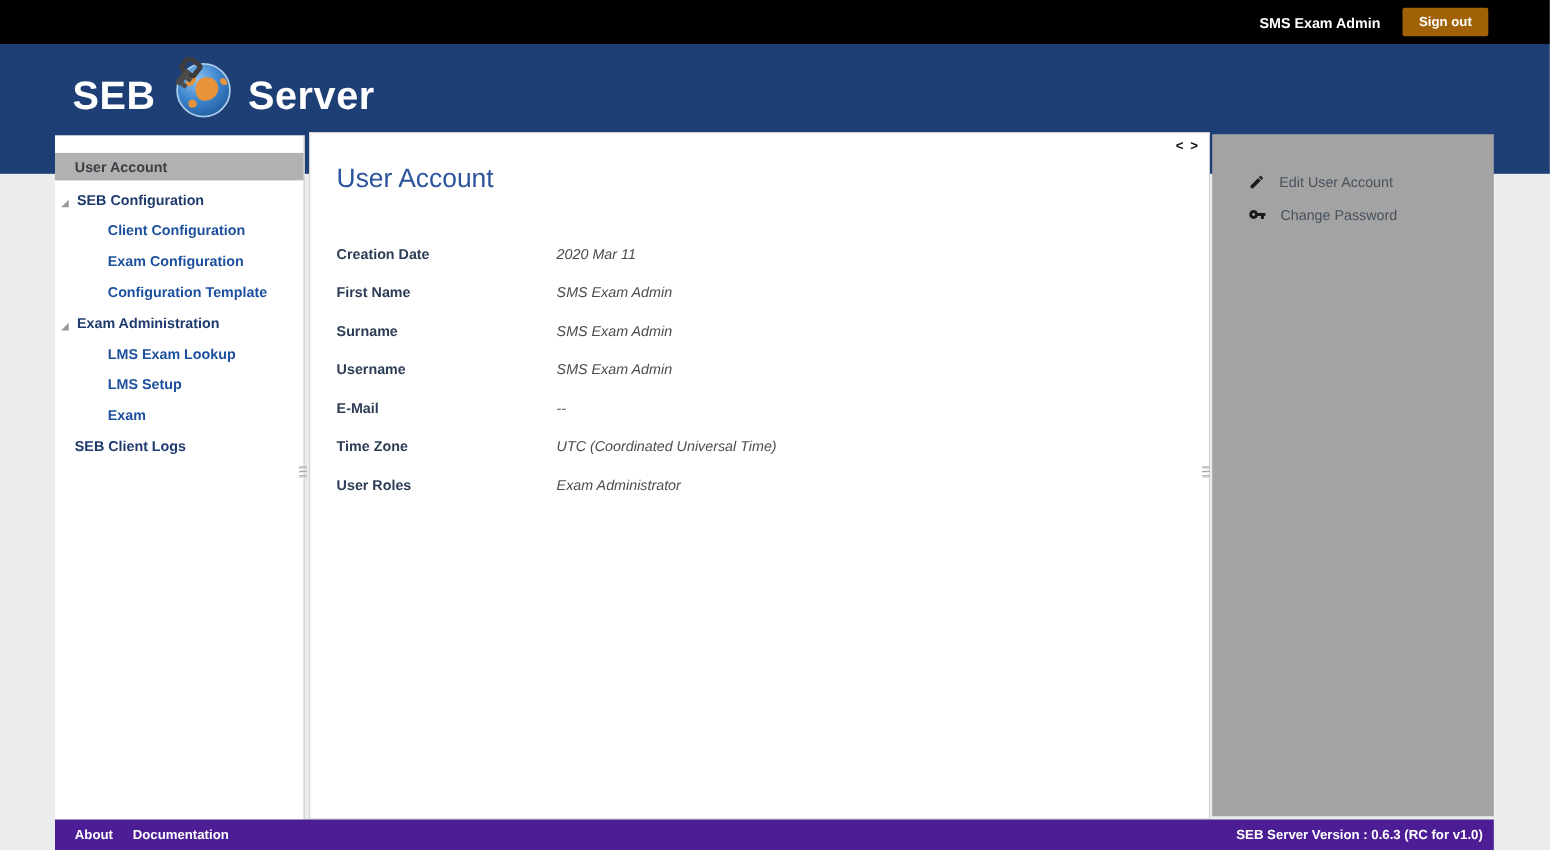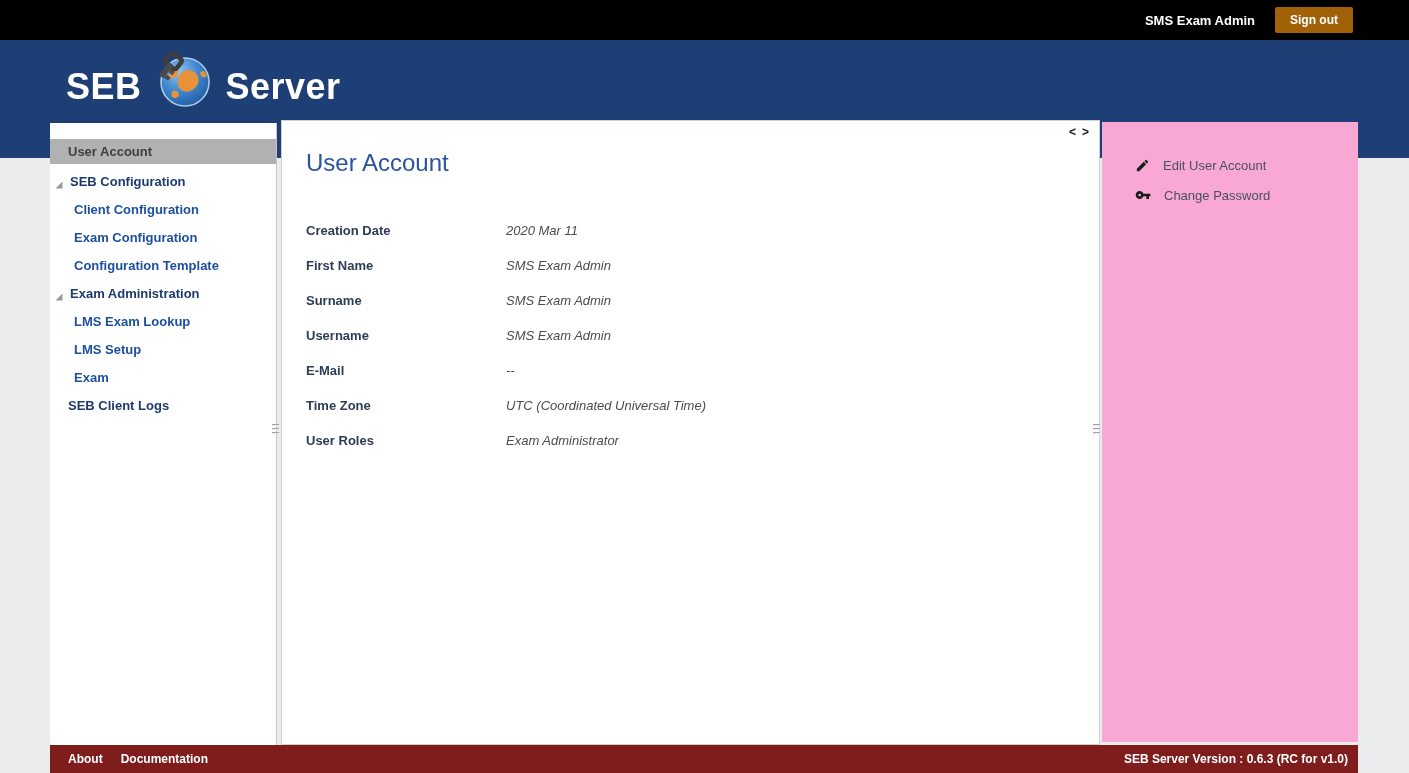--- a/index.html
+++ b/index.html
@@ -33,21 +33,21 @@
   .sidebar {
     position:absolute; left:50px; top:123px; width:227px; height:622px;
     background:#fff; border-right:1px solid #c6c6c6; padding-top:16px; z-index:2;
   }
   .nav-item {
     position:relative; height:28px; display:flex; align-items:center;
     font-size:13px; font-weight:bold; cursor:pointer; white-space:nowrap;
   }
   .nav-item.top  { padding-left:18px; color:#1e3a6d; }
   .nav-item.group{ padding-left:20px; color:#1e3a6d; }
-  .nav-item.sub  { padding-left:24px; color:#1c4f9e; }
+  .nav-item.sub  { padding-left:48px; color:#1c4f9e; }
   .nav-item.selected { background:#b1b1b1; color:#3d3d46; height:25px; margin-bottom:3px; }
   .tree-tri { position:absolute; left:5px; top:10px; width:8px; height:8px; cursor:pointer; }
 
   
   .sash-grip { position:absolute; width:7px; z-index:4; cursor:col-resize; }
   .sash-grip i { display:block; width:7px; height:2px; background:#a3a3a3; border-bottom:1px solid #e9e9e9; margin-bottom:2px; }
 
   
   .main-panel {
     position:absolute; left:281px; top:120px; width:819px; height:625px;
@@ -57,32 +57,32 @@
   .pager span { font-size:12px; font-weight:bold; color:#141414; cursor:pointer; line-height:14px; }
   .page-title { position:absolute; left:24px; top:28px; font-size:24px; color:#2a549c; }
   .form { position:absolute; left:24px; top:82px; right:24px; }
   .form-row { display:flex; height:35px; align-items:flex-end; }
   .form-label { width:200px; font-size:13px; font-weight:bold; color:#2c3c55; }
   .form-value { font-size:13px; color:#4c4c4c;font-style:italic; }
 
   
   .action-panel {
     position:absolute; left:1102px; top:122px; width:256px; height:620px;
-    background:#f9a8d4; padding-top:28px; z-index:2;
+    background:#a3a3a3; padding-top:28px; z-index:2;
   }
   .action-item {
     display:flex; align-items:center; gap:13px; height:30px;
     padding-left:33px; font-size:13px; color:#47525c; cursor:pointer;
   }
   .action-item svg { flex:0 0 auto; }
 
   
   .footer {
     position:absolute; left:50px; top:745px; width:1308px; height:28px;
-    background:#7f1d1d; display:flex; align-items:center; z-index:3;
+    background:#4c1d95; display:flex; align-items:center; z-index:3;
     color:#fff; font-weight:bold; font-size:12px;
   }
   .footer-link { margin-left:18px; cursor:pointer; }
   .footer-link:first-child { margin-left:18px; }
   .footer-version { margin-left:auto; margin-right:10px; font-weight:bold; }
 </style>
 </head>
 <body>
 
 <div class="topbar">

